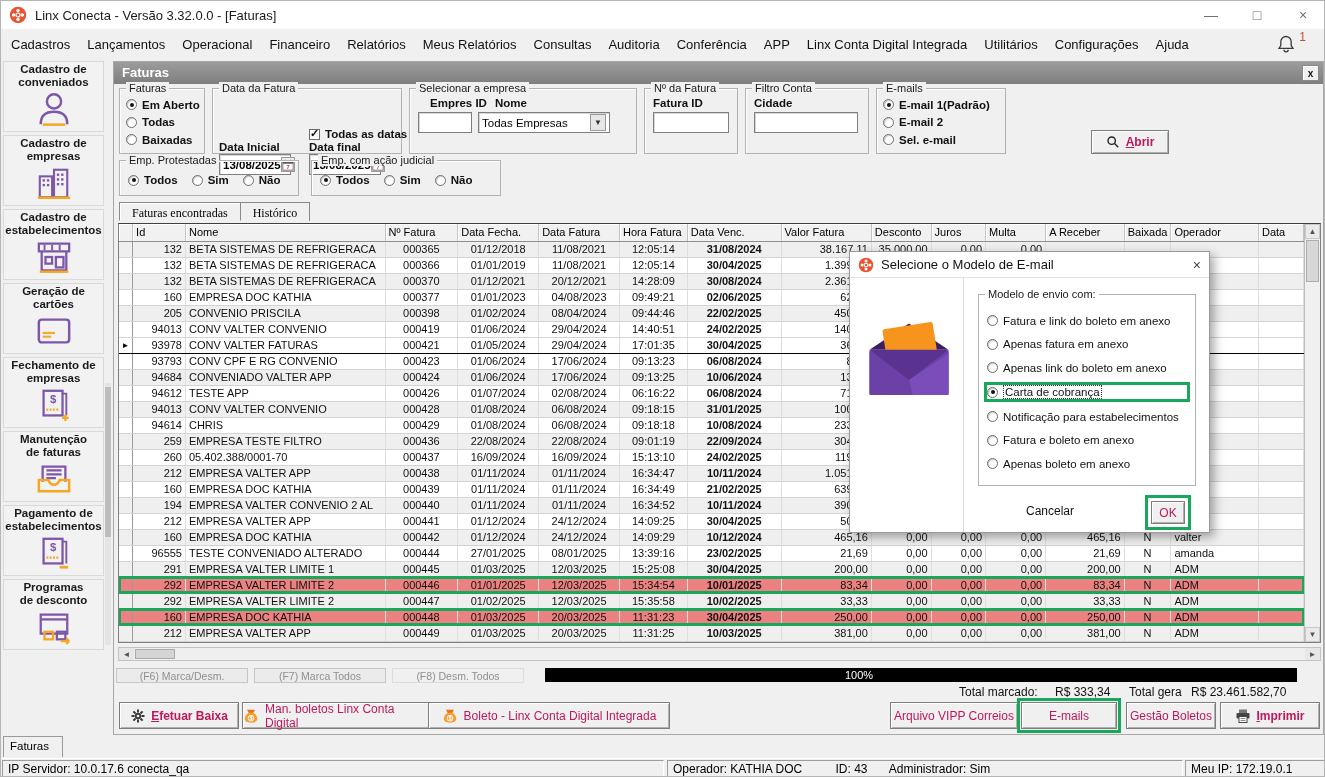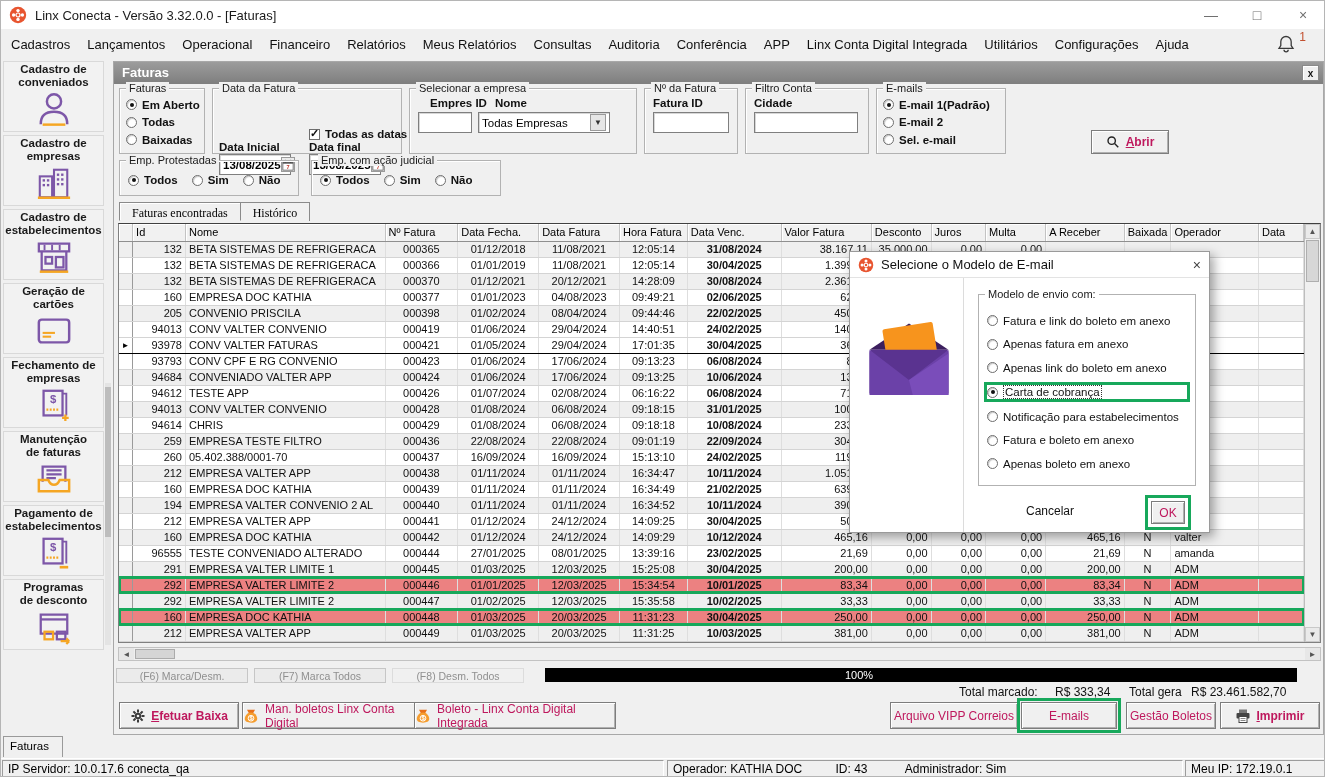--- a/index.html
+++ b/index.html
@@ -949,21 +949,21 @@
     </div>
     <div class="btn3d action-btn" style="left:128px; width:188px">
       <span style="width:16px;height:16px"><svg viewBox="0 0 18 18">
             <path d="M6.5 5.5 4.5 2h9l-2 3.5z" fill="#e8711a"></path>
             <path d="M9 5C4.5 5 2 9 2 12.2 2 15.4 5 16.5 9 16.5s7-1.1 7-4.3C16 9 13.5 5 9 5z" fill="#f59d2f"></path>
             <circle cx="9" cy="11.5" r="3.2" fill="none" stroke="#fff" stroke-width="1.1"></circle>
             <text x="9" y="13.8" font-size="6.5" fill="#fff" text-anchor="middle" font-weight="bold">$</text>
           </svg></span>
       <span>Man. boletos Linx Conta Digital</span>
     </div>
-    <div class="btn3d action-btn" style="left:300px; width:202px">
+    <div class="btn3d action-btn" style="left:314px; width:242px">
       <span style="width:16px;height:16px"><svg viewBox="0 0 18 18">
             <path d="M6.5 5.5 4.5 2h9l-2 3.5z" fill="#e8711a"></path>
             <path d="M9 5C4.5 5 2 9 2 12.2 2 15.4 5 16.5 9 16.5s7-1.1 7-4.3C16 9 13.5 5 9 5z" fill="#f59d2f"></path>
             <circle cx="9" cy="11.5" r="3.2" fill="none" stroke="#fff" stroke-width="1.1"></circle>
             <text x="9" y="13.8" font-size="6.5" fill="#fff" text-anchor="middle" font-weight="bold">$</text>
           </svg></span>
       <span>Boleto - Linx Conta Digital Integrada</span>
     </div>
     <div class="btn3d action-btn" style="left:776px; width:128px">
       <span>Arquivo VIPP Correios</span>
@@ -1048,17 +1048,17 @@
       <div class="btn3d" id="dlg-ok">OK</div>
     </div>
   </div>
 
   <div id="mdi-tab">Faturas</div>
   <div id="statusbar">
     <div class="sb-panel" style="left:1px; width:662px">IP Servidor: 10.0.17.6 conecta_qa</div>
     <div class="sb-panel" style="left:666px; width:516px">
       <span>Operador: KATHIA DOC</span>
       <span style="margin-left:30px">ID: 43</span>
-      <span style="margin-left:34px">Administrador: Sim</span>
+      <span style="margin-left:18px">Administrador: Sim</span>
     </div>
     <div class="sb-panel" style="left:1184px; width:140px">Meu IP: 172.19.0.1</div>
   </div>
 </div>
 
 </body></html>

